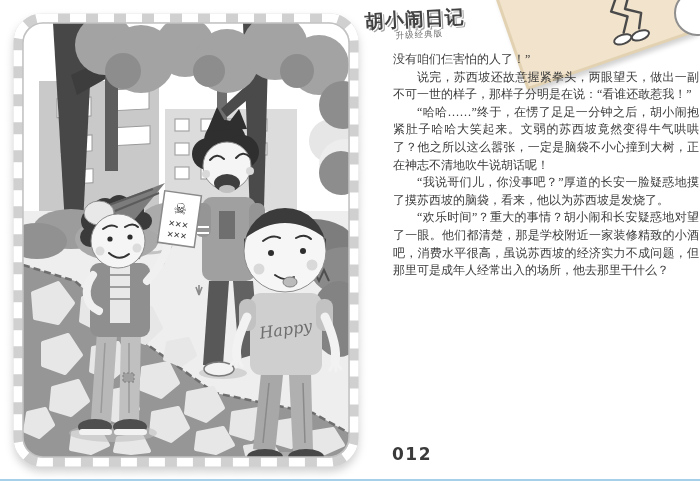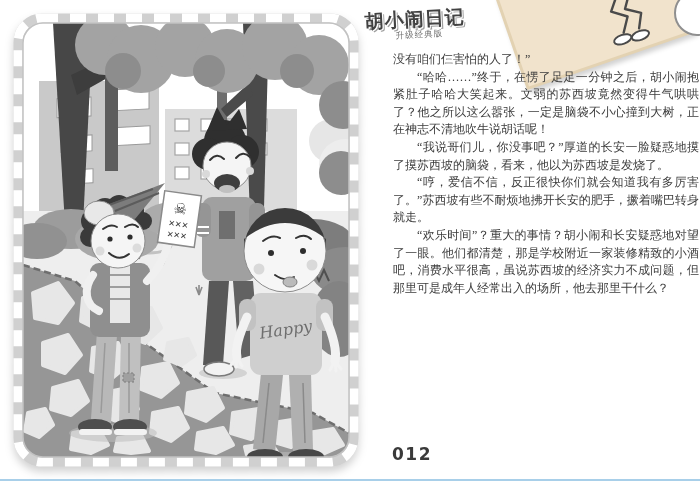--- a/index.html
+++ b/index.html
@@ -305,22 +305,22 @@
     <g>
       <rect x="5" y="5" width="336" height="444" rx="24" fill="none" stroke="#d0d0d0" stroke-width="9"></rect>
       <rect x="5" y="5" width="336" height="444" rx="24" fill="none" stroke="#ffffff" stroke-width="9" stroke-dasharray="16 12"></rect>
       <rect x="10" y="10" width="326" height="434" rx="20" fill="none" stroke="#c2c2c2" stroke-width="1.5"></rect>
     </g>
   </svg>
   </div>
 
   <div class="text-col">
       <p class="">没有咱们仨害怕的人了！”</p>
+      <p class="indent">说完，苏西坡还故意握紧拳头，两眼望天，做出一副不可一世的样子，那样子分明是在说：“看谁还敢惹我！”</p>
       <p class="indent">“哈哈……”终于，在愣了足足一分钟之后，胡小闹抱紧肚子哈哈大笑起来。文弱的苏西坡竟然变得牛气哄哄了？他之所以这么嚣张，一定是脑袋不小心撞到大树，正在神志不清地吹牛说胡话呢！</p>
       <p class="indent">“我说哥们儿，你没事吧？”厚道的长安一脸疑惑地摸了摸苏西坡的脑袋，看来，他以为苏西坡是发烧了。</p>
-      <p class="indent">“哼，爱信不信，反正很快你们就会知道我有多厉害了。”苏西坡有些不耐烦地拂开长安的肥手，撅着嘴巴转身就走。</p>
       <p class="indent">“欢乐时间”？重大的事情？胡小闹和长安疑惑地对望了一眼。他们都清楚，那是学校附近一家装修精致的小酒吧，消费水平很高，虽说苏西坡的经济实力不成问题，但那里可是成年人经常出入的场所，他去那里干什么？</p>
     </div>
 
   <div class="page-num">012</div>
 
   <div class="bottom-rule" style="background: rgb(168, 207, 233);"></div>
 </div>
 
 </body></html>

